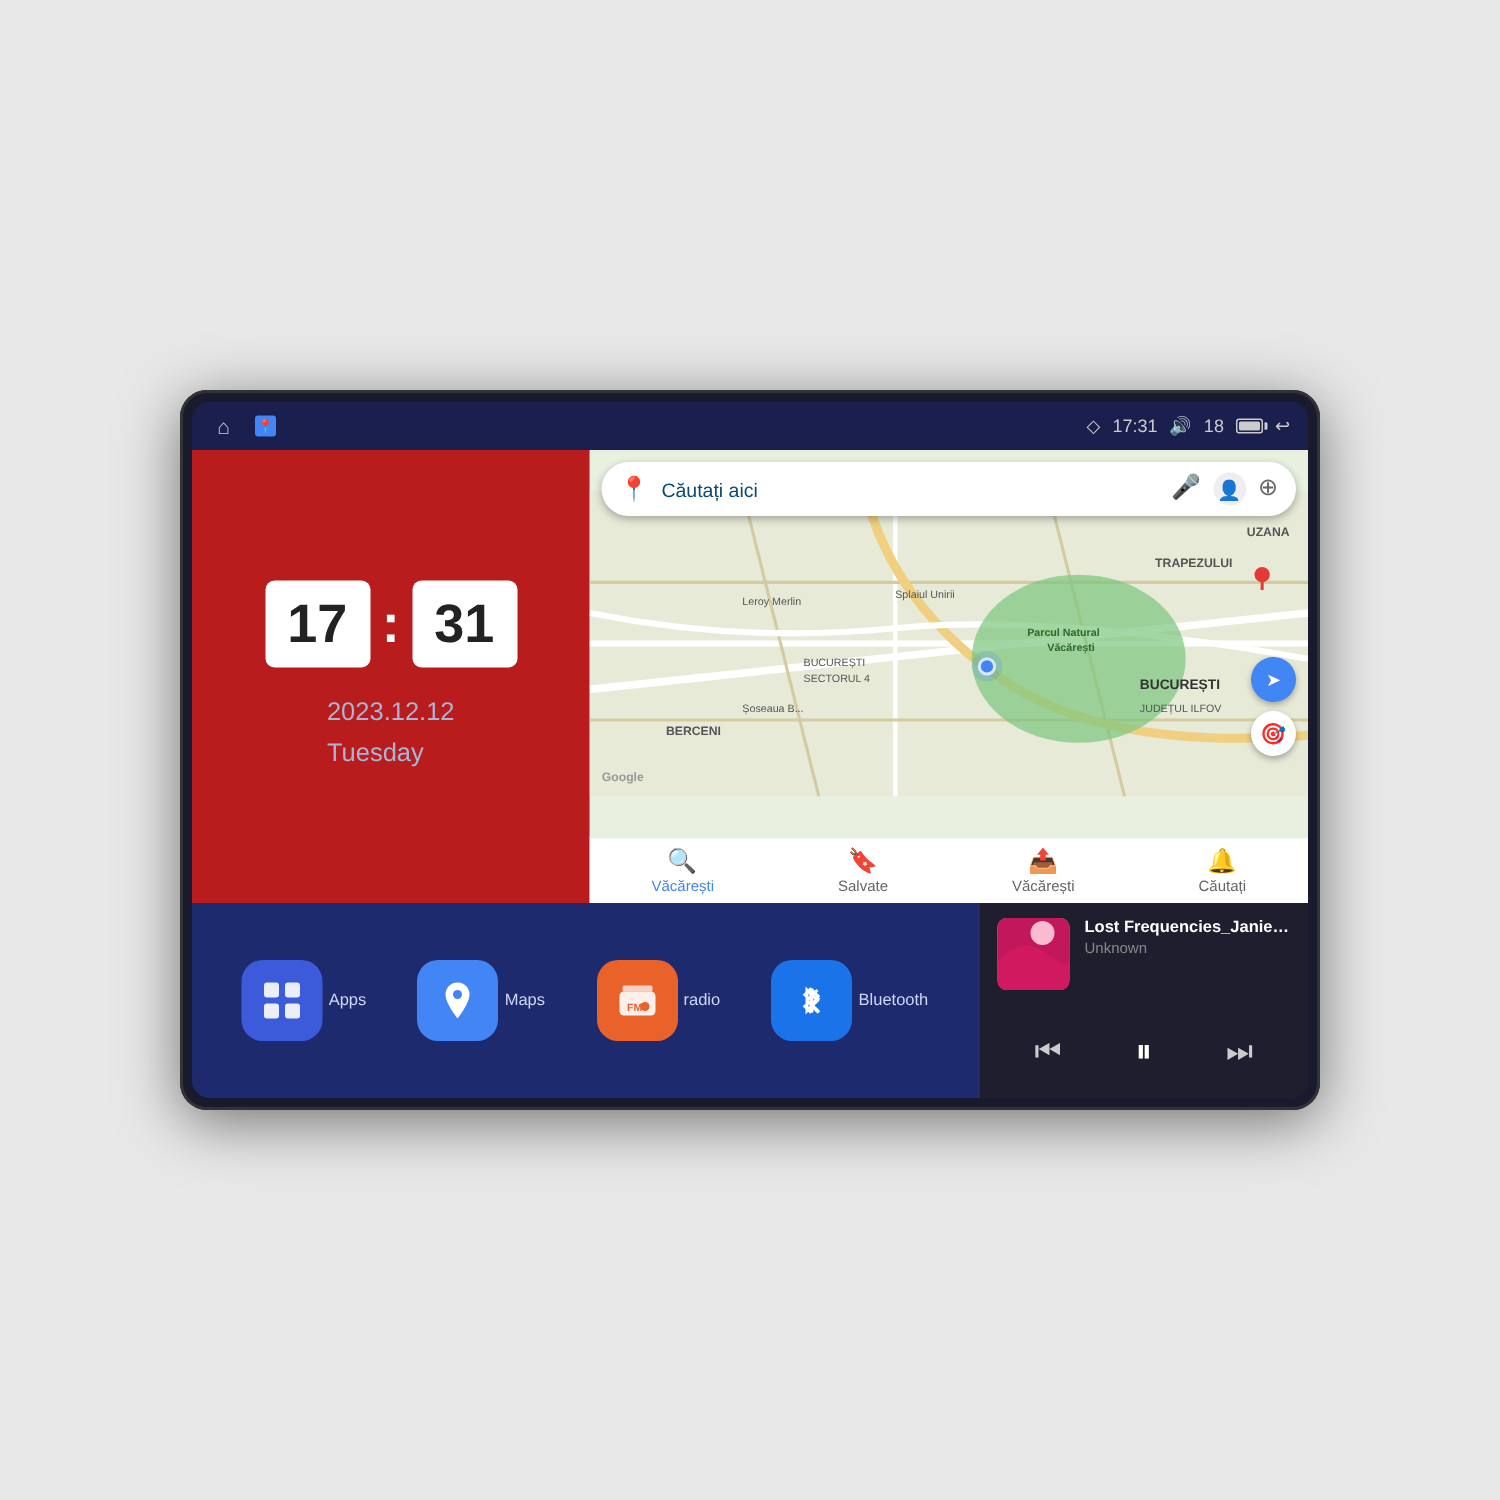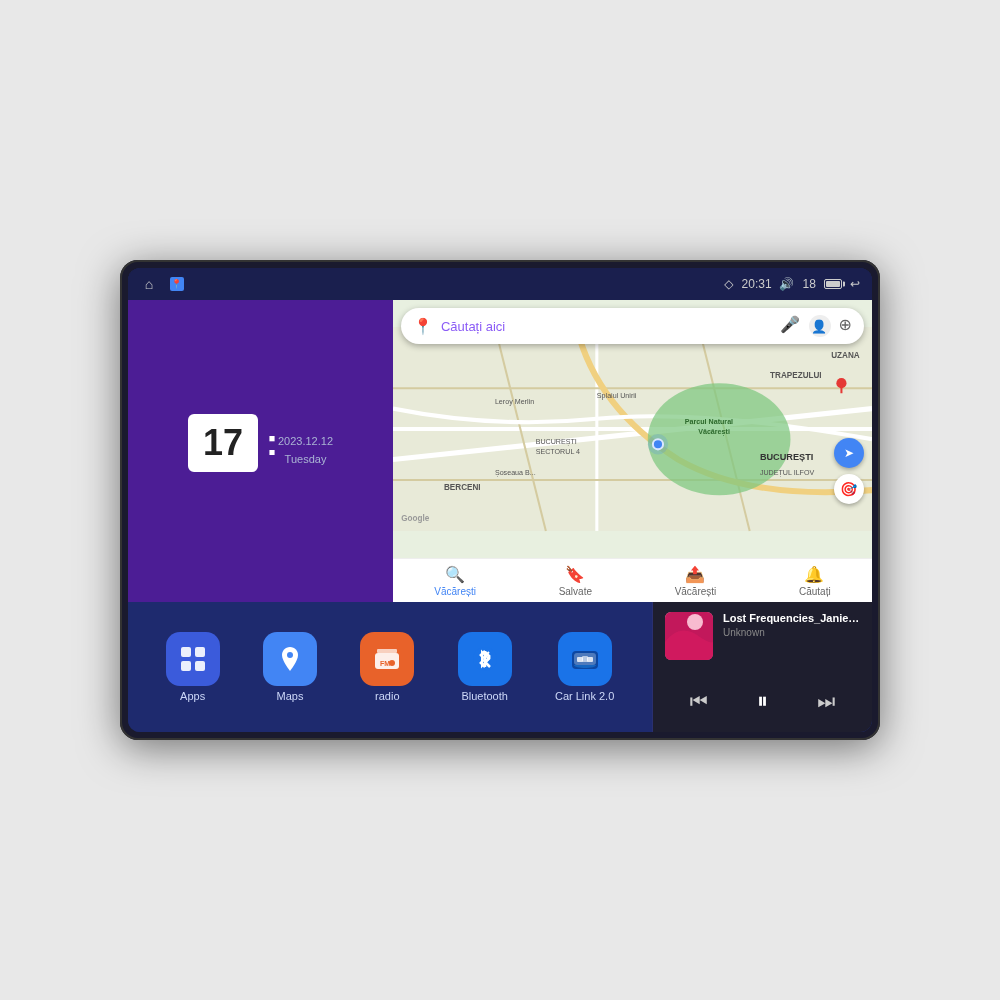--- a/index.html
+++ b/index.html
@@ -79,22 +79,23 @@
     
     .top-section {
       display: flex;
       flex: 1;
       overflow: hidden;
     }
 
     
     .clock-panel {
       width: 265px;
-      background: #4c1d95;
-      display: flex;
+      background: #b91c1c;
+      display: flex;
+      flex-direction: column;
       align-items: center;
       justify-content: center;
       padding: 16px;
       flex-shrink: 0;
     }
 
     .clock-display {
       display: flex;
       align-items: center;
       gap: 8px;
@@ -114,22 +115,22 @@
     }
 
     .clock-colon {
       color: white;
       font-size: 36px;
       font-weight: bold;
     }
 
     .clock-date {
       color: #aab4d4;
-      text-align: center;
-      font-size: 11px;
+      text-align: left;
+      font-size: 17px;
       line-height: 1.6;
     }
 
     
     .map-panel {
       flex: 1;
       background: #e8f0e0;
       position: relative;
       overflow: hidden;
     }
@@ -145,21 +146,21 @@
       display: flex;
       align-items: center;
       padding: 0 12px;
       gap: 8px;
       box-shadow: 0 2px 6px rgba(0,0,0,0.3);
       z-index: 10;
     }
 
     .map-search-text {
       flex: 1;
-      color: #8b5cf6;
+      color: #0c4a6e;
       font-size: 13px;
     }
 
     .map-search-icons {
       display: flex;
       gap: 8px;
       color: #666;
     }
 
     .map-bottom-bar {
@@ -203,21 +204,20 @@
     .apps-bar {
       flex: 1;
       display: flex;
       align-items: center;
       justify-content: space-around;
       padding: 8px 16px;
     }
 
     .app-item {
       display: flex;
-      flex-direction: column;
       align-items: center;
       gap: 4px;
       cursor: pointer;
     }
 
     .app-icon {
       width: 54px;
       height: 54px;
       border-radius: 14px;
       display: flex;
@@ -392,40 +392,41 @@
         <div class="nav-icon">⌂</div>
         <div class="nav-icon">
           <svg width="16" height="16" viewBox="0 0 16 16" fill="none">
             <rect x="1" y="1" width="14" height="14" rx="2" fill="#4285f4"></rect>
             <text x="8" y="11" text-anchor="middle" fill="white" font-size="9">📍</text>
           </svg>
         </div>
       </div>
       <div class="status-right">
         <span>◇</span>
-        <span>20:31</span>
+        <span>17:31</span>
         <span>🔊</span>
         <span>18</span>
         <div class="status-battery">
           <div class="battery-icon">
             <div class="battery-fill"></div>
           </div>
         </div>
         <span>↩</span>
       </div>
     </div>
 
     <div class="main-area">
 
       <div class="top-section">
 
         <div class="clock-panel">
           <div class="clock-display">
             <div class="clock-digit">17</div>
             <div class="clock-colon">:</div>
+            <div class="clock-digit">31</div>
           </div>
           <div class="clock-date">
             <div>2023.12.12</div>
             <div>Tuesday</div>
           </div>
         </div>
 
         <div class="map-panel">
 
           <div class="map-search-bar">
@@ -555,33 +556,20 @@
                 <line x1="21" y1="14" x2="16" y2="19" stroke="white" stroke-width="2.5"></line>
                 <line x1="16" y1="19" x2="21" y2="24" stroke="white" stroke-width="2.5"></line>
                 <line x1="16" y1="8" x2="16" y2="24" stroke="white" stroke-width="2.5"></line>
                 <line x1="16" y1="8" x2="11" y2="13" stroke="white" stroke-width="2.5"></line>
                 <line x1="16" y1="24" x2="11" y2="19" stroke="white" stroke-width="2.5"></line>
               </svg>
             </div>
             <span class="app-label">Bluetooth</span>
           </div>
 
-          <div class="app-item">
-            <div class="app-icon carlink-icon">
-              <svg width="32" height="32" viewBox="0 0 32 32">
-                <rect x="3" y="8" width="26" height="18" rx="4" fill="#0d47a1"></rect>
-                <rect x="5" y="10" width="22" height="12" rx="3" fill="#e3f2fd" opacity="0.3"></rect>
-                <rect x="8" y="14" width="6" height="5" rx="1" fill="white" opacity="0.8"></rect>
-                <rect x="18" y="14" width="6" height="5" rx="1" fill="white" opacity="0.8"></rect>
-                <rect x="13" y="13" width="6" height="6" rx="1" fill="white" opacity="0.6"></rect>
-                <path d="M5 22 C5 26 27 26 27 22" fill="#1565c0"></path>
-              </svg>
-            </div>
-            <span class="app-label">Car Link 2.0</span>
-          </div>
         </div>
 
         <div class="music-player">
           <div class="music-top">
             <div class="album-art">
               <svg width="48" height="48" viewBox="0 0 48 48">
                 <rect width="48" height="48" fill="#c2185b"></rect>
                 <circle cx="30" cy="10" r="8" fill="#f8bbd0"></circle>
                 <path d="M0 30 Q15 10 35 25 Q45 32 48 30 L48 48 L0 48Z" fill="#d81b60" opacity="0.6"></path>
               </svg>

